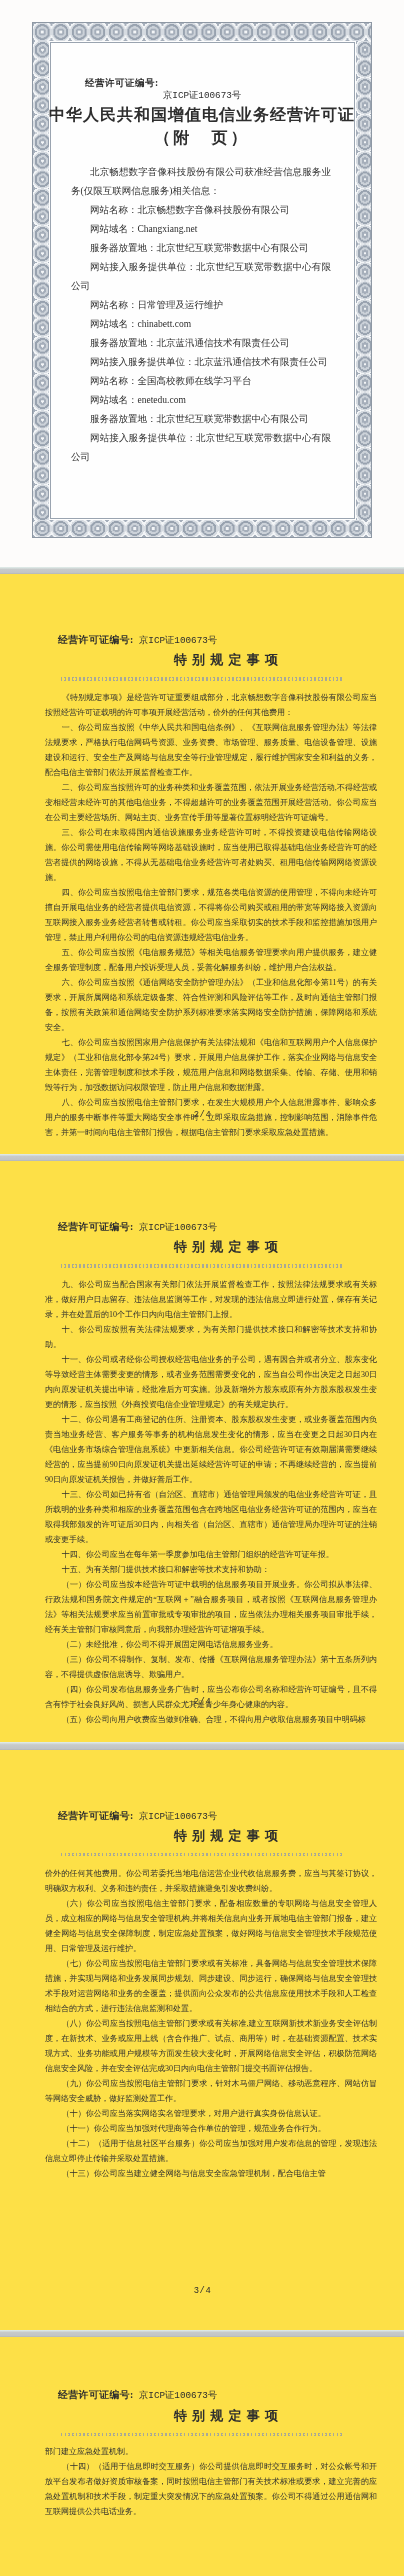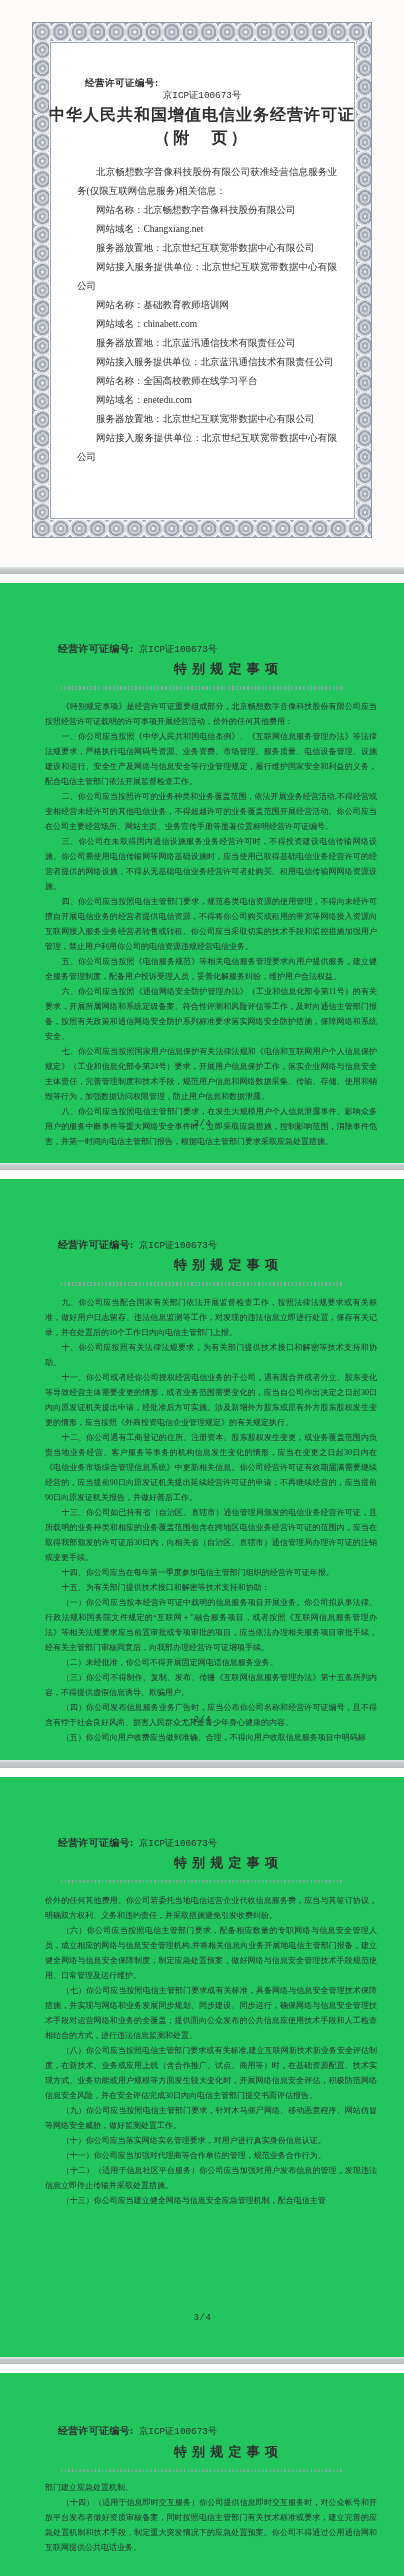--- a/index.html
+++ b/index.html
@@ -32,24 +32,24 @@
   }
   .band-top{left:0;top:0;right:0;height:17.5px;}
   .band-bottom{left:0;bottom:0;right:0;height:17.5px;}
   .band-left{left:0;top:17.5px;bottom:17.5px;width:15.5px;background-size:15.5px 18.5px,15.5px 4.6px;}
   .band-right{right:0;top:17.5px;bottom:17.5px;width:15.5px;background-size:15.5px 18.5px,15.5px 4.6px;}
   .cert-inner-line{position:absolute;left:16.5px;top:18.5px;right:16.5px;bottom:18.5px;border:0.5px solid #9aa4b0;}
   .cert-license-label{position:absolute;left:52px;top:54px;font-size:9.5px;font-weight:bold;letter-spacing:0.5px;}
   .cert-license-no{position:absolute;left:130px;top:66px;font-size:9.3px;font-family:"Liberation Mono","DejaVu Sans Mono",monospace;}
   .cert-title{position:absolute;left:0;top:82px;width:100%;text-align:center;font-size:16px;font-weight:bold;letter-spacing:1px;}
   .cert-subtitle{position:absolute;left:0;top:105px;width:100%;text-align:center;font-size:16px;font-weight:bold;letter-spacing:3.1px;}
-  .cert-body{position:absolute;left:44px;top:140px;width:260px;font-size:9.5px;line-height:19px;text-align:justify;}
+  .cert-body{position:absolute;left:38px;top:140px;width:260px;font-size:9.5px;line-height:19px;text-align:justify;}
   .cert-body p{margin:0;text-indent:2em;}
   
-  .sp-page{position:relative;height:580px;background:#22c55e;margin-top:9px;}
+  .sp-page{position:relative;height:580px;background:#fde047;}
   .sp-page.last{height:537px;}
   .sp-header{position:absolute;left:58px;top:60px;font-size:9.8px;}
   .sp-header .lbl{font-weight:bold;letter-spacing:0.5px;}
   .sp-header .num{margin-left:5.2px;font-size:9.3px;font-family:"Liberation Mono","DejaVu Sans Mono",monospace;}
   .sp-title{position:absolute;left:12px;top:77px;width:100%;text-align:center;font-size:13px;font-weight:bold;letter-spacing:5.2px;padding-left:14px;}
   .zigzag{
     position:absolute;left:61px;top:103px;width:283px;height:3.6px;opacity:.85;
     background:
       repeating-linear-gradient(105deg,transparent 0 0.5px,#9aa0a6 0.5px 1.5px,transparent 1.5px 3.6px),
       repeating-linear-gradient(75deg,transparent 0 0.5px,#9aa0a6 0.5px 1.5px,transparent 1.5px 3.6px);
@@ -75,21 +75,21 @@
       <div class="cert-license-no">京ICP证100673号</div>
       <div class="cert-title">中华人民共和国增值电信业务经营许可证</div>
       <div class="cert-subtitle">（附　页）</div>
       <div class="cert-body">
         <p>北京畅想数字音像科技股份有限公司获准经营信息服务业务(仅限互联网信息服务)相关信息：</p>
         <div>
             <p>网站名称：北京畅想数字音像科技股份有限公司</p>
             <p>网站域名：Changxiang.net</p>
             <p>服务器放置地：北京世纪互联宽带数据中心有限公司</p>
             <p>网站接入服务提供单位：北京世纪互联宽带数据中心有限公司</p>
-            <p>网站名称：基础教育教师培训网</p>
+            <p>网站名称：日常管理及运行维护</p>
             <p>网站域名：chinabett.com</p>
             <p>服务器放置地：北京蓝汛通信技术有限责任公司</p>
             <p>网站接入服务提供单位：北京蓝汛通信技术有限责任公司</p>
             <p>网站名称：全国高校教师在线学习平台</p>
             <p>网站域名：enetedu.com</p>
             <p>服务器放置地：北京世纪互联宽带数据中心有限公司</p>
             <p>网站接入服务提供单位：北京世纪互联宽带数据中心有限公司</p>
           </div>
       </div>
     </div>

